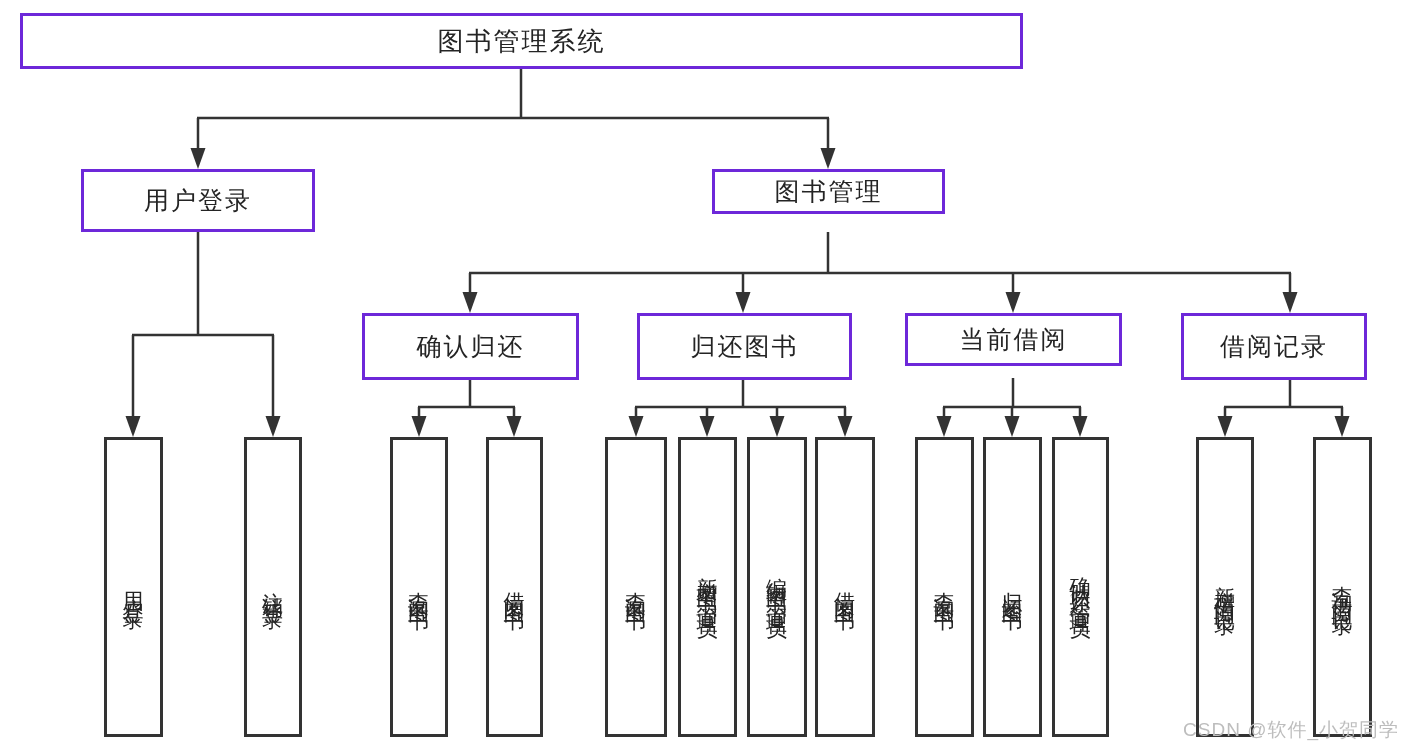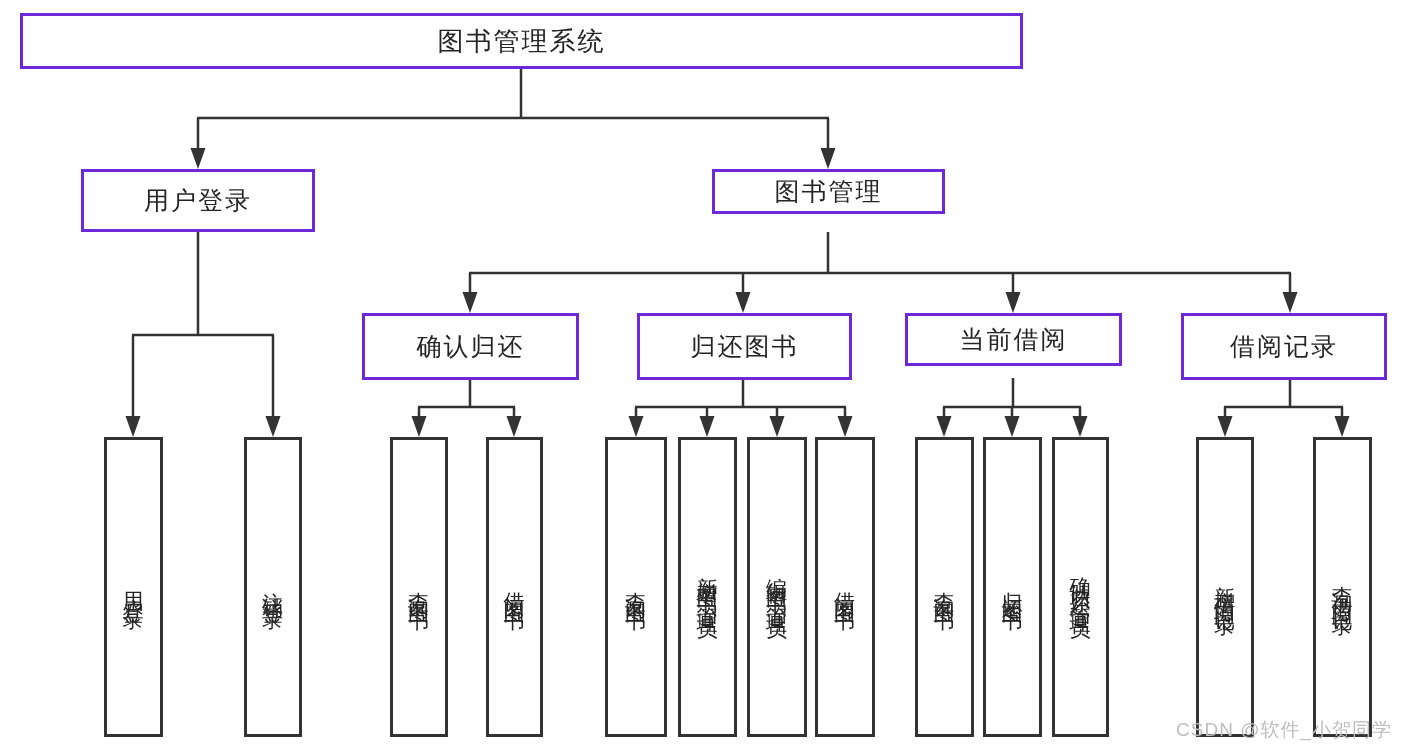--- a/index.html
+++ b/index.html
@@ -47,21 +47,21 @@
     justify-content: center;
     writing-mode: vertical-rl;
     text-orientation: mixed;
     font-size: 21px;
     letter-spacing: 6px;
     color: #242424;
     line-height: 1;
   }
   .watermark {
     position: absolute;
-    right: 13px;
+    right: 6px;
     bottom: 4px;
     font-size: 19px;
     color: #bdbdbd;
     letter-spacing: 1px;
   }
 </style>
 </head>
 <body>
 
 <div class="canvas">
@@ -122,21 +122,21 @@
     </svg>
 
   <div class="node root" style="left:20px; top:13px; width:1003px; height:56px">图书管理系统</div>
 
   <div class="node" style="left:81px; top:169px; width:234px; height:63px">用户登录</div>
   <div class="node" style="left:712px; top:169px; width:233px; height:45px">图书管理</div>
 
   <div class="node" style="left:362px; top:313px; width:217px; height:67px">确认归还</div>
   <div class="node" style="left:637px; top:313px; width:215px; height:67px">归还图书</div>
   <div class="node" style="left:905px; top:313px; width:217px; height:53px">当前借阅</div>
-  <div class="node" style="left:1181px; top:313px; width:206px; height:67px">借阅记录</div>
+  <div class="node" style="left:1181px; top:313px; width:186px; height:67px">借阅记录</div>
 
   <div class="vnode" style="left:104px; top:437px; width:59px; height:300px">用户登录</div>
   <div class="vnode" style="left:244px; top:437px; width:58px; height:300px">注销登录</div>
 
   <div class="vnode" style="left:390px; top:437px; width:58px; height:300px">查询图书</div>
   <div class="vnode" style="left:486px; top:437px; width:57px; height:300px">借阅图书</div>
 
   <div class="vnode" style="left:605px; top:437px; width:62px; height:300px">查询图书</div>
   <div class="vnode" style="left:678px; top:437px; width:59px; height:300px">新增图书（管理员）</div>
   <div class="vnode" style="left:747px; top:437px; width:60px; height:300px">编辑图书（管理员）</div>

